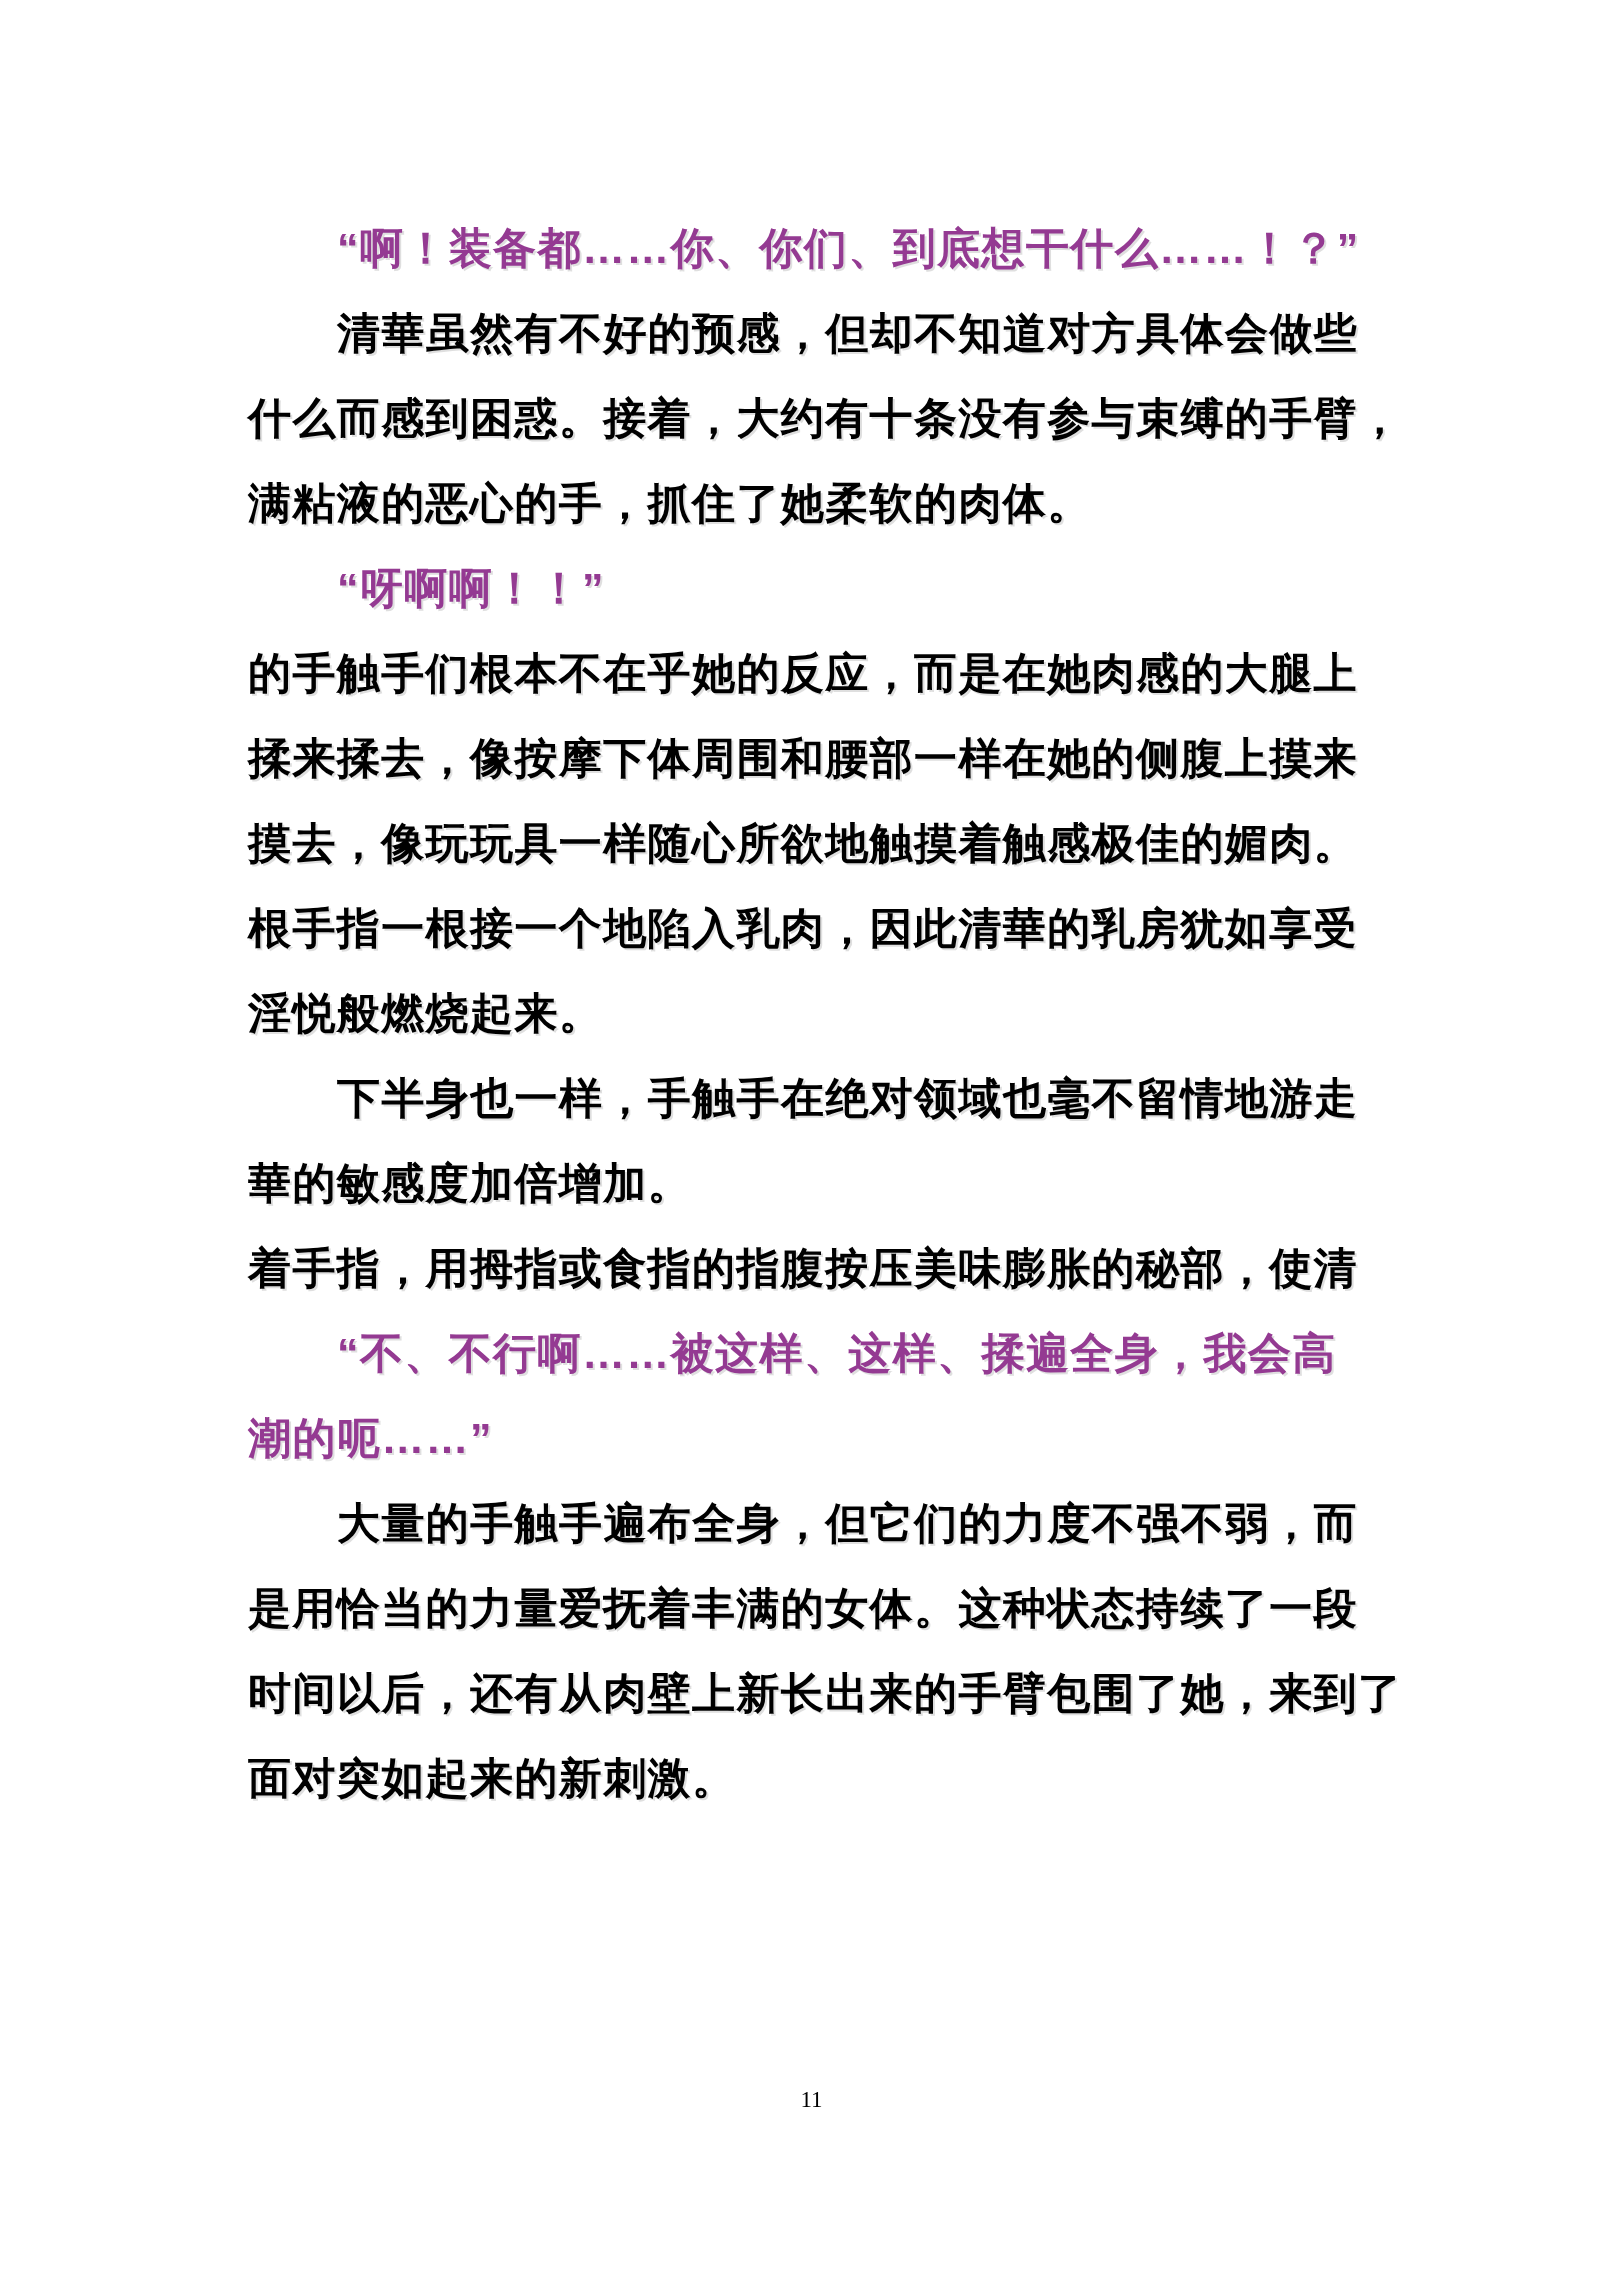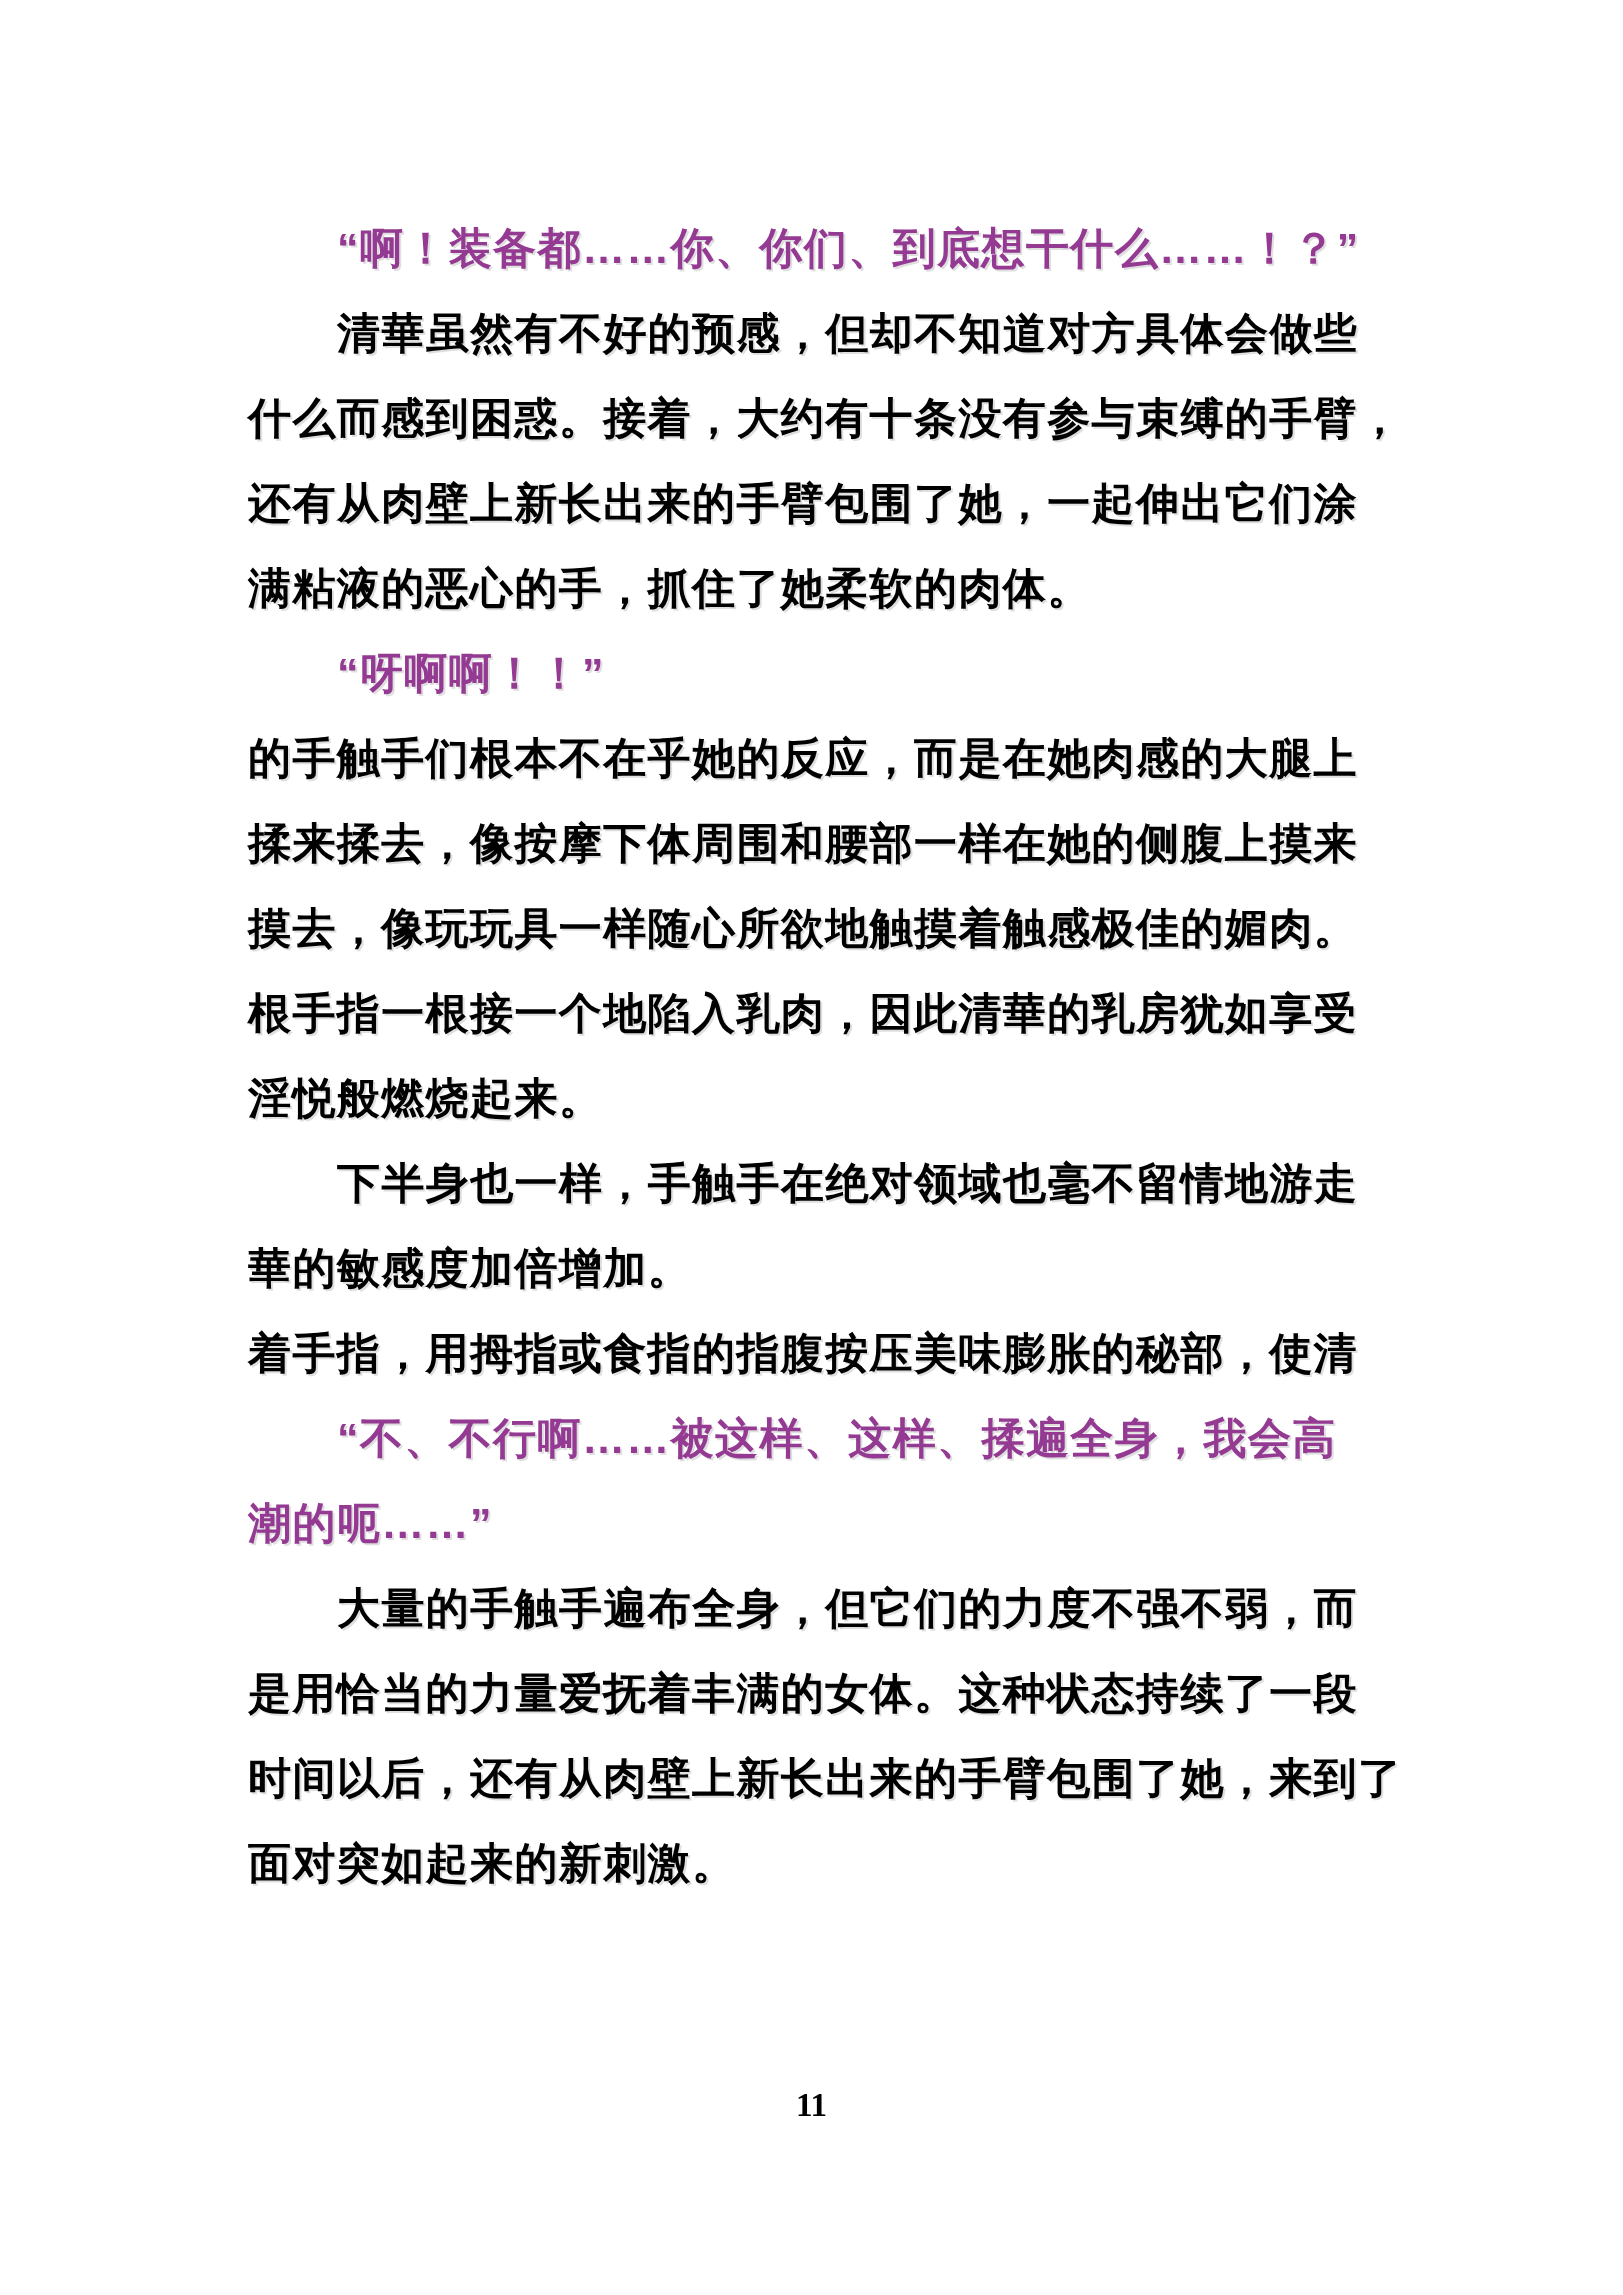--- a/index.html
+++ b/index.html
@@ -43,34 +43,33 @@
   .line.indent {
     padding-left: 89px;
   }
   .page-number {
     position: absolute;
     left: 0;
     top: 2087px;
     width: 1623px;
     text-align: center;
     font-family: "Liberation Serif", serif;
-    font-size: 33px;
-    font-weight: 700;
+    font-size: 23px;
+    font-weight: 400;
     color: var(--body-color, #000000);
   }
 </style>
 </head>
 <body>
 
 <div class="page">
   <main class="text-block" id="text-body">
       <div class="line dialogue indent">“啊！装备都……你、你们、到底想干什么……！？”</div>
       <div class="line indent">清華虽然有不好的预感，但却不知道对方具体会做些</div>
       <div class="line">什么而感到困惑。接着，大约有十条没有参与束缚的手臂，</div>
-      <div class="line">还有从肉壁上新长出来的手臂包围了她，一起伸出它们涂</div>
       <div class="line">满粘液的恶心的手，抓住了她柔软的肉体。</div>
       <div class="line dialogue indent">“呀啊啊！！”</div>
       <div class="line">的手触手们根本不在乎她的反应，而是在她肉感的大腿上</div>
       <div class="line">揉来揉去，像按摩下体周围和腰部一样在她的侧腹上摸来</div>
       <div class="line">摸去，像玩玩具一样随心所欲地触摸着触感极佳的媚肉。</div>
       <div class="line">根手指一根接一个地陷入乳肉，因此清華的乳房犹如享受</div>
       <div class="line">淫悦般燃烧起来。</div>
       <div class="line indent">下半身也一样，手触手在绝对领域也毫不留情地游走</div>
       <div class="line">華的敏感度加倍增加。</div>
       <div class="line">着手指，用拇指或食指的指腹按压美味膨胀的秘部，使清</div>

